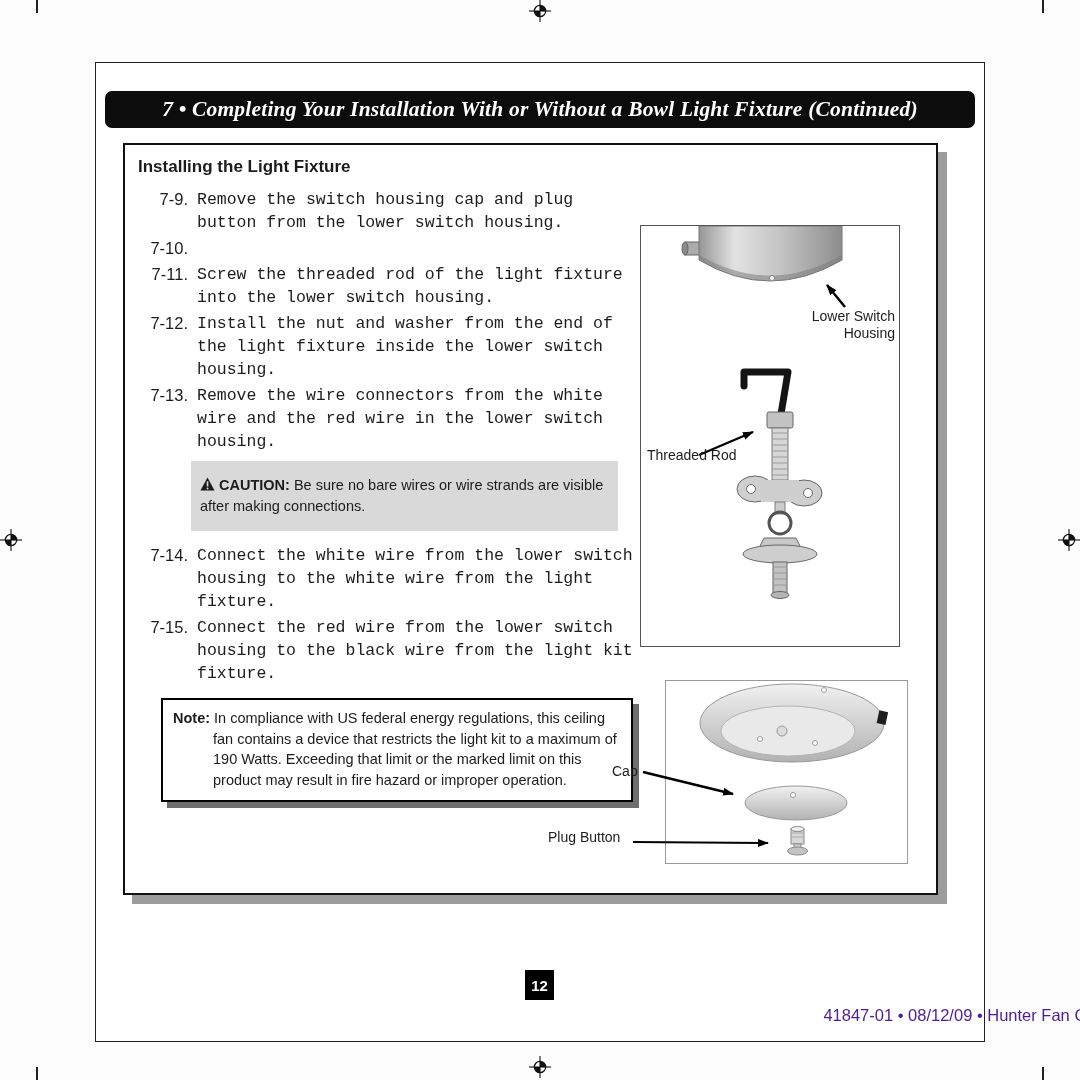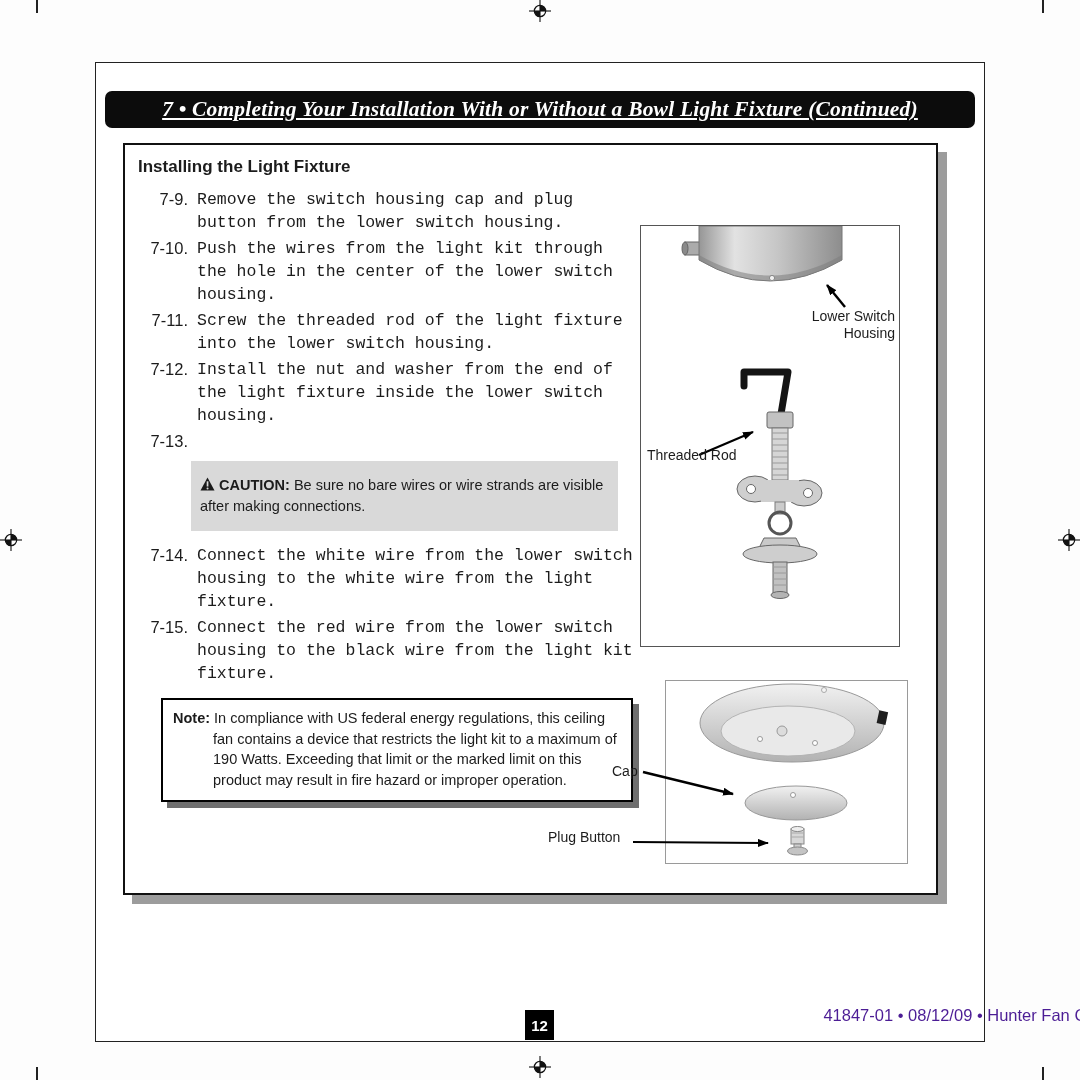--- a/index.html
+++ b/index.html
@@ -30,21 +30,20 @@
   }
   .header-bar {
     position:absolute; left:105px; top:91px;
     width:870px; height:37px;
     background:#0c0c0c; border-radius:7px;
     color:#fff;
     display:flex; align-items:center; justify-content:center;
     font-family:"Liberation Serif", serif;
     font-style:italic; font-weight:bold; font-size:21.5px;
     letter-spacing:0.2px;
-    text-decoration:underline;
   }
   .content-box {
     position:absolute; left:123px; top:143px;
     width:815px; height:752px;
     border:2px solid #111; background:#fff;
     box-shadow:9px 9px 0 #9c9c9c;
     padding:10px 0 0 13px;
   }
   .section-title { font-size:17px; font-weight:bold; margin:2px 0 11px 0; }
   .steps { margin-top:4px; }
@@ -81,21 +80,21 @@
   .lbl-rod { left:6px; top:221px; white-space:nowrap; }
   .lbl-cap { left:487px; top:618px; }
   .lbl-plug { left:423px; top:684px; white-space:nowrap; }
 
   .annotations { position:absolute; left:0; top:0; width:811px; height:748px; pointer-events:none; }
 
   .page-num-box {
     position:absolute; left:525px; top:970px;
     width:29px; height:30px; background:#000;
     color:#fff; font-weight:bold; font-size:15px;
-    display:flex; align-items:center; justify-content:center;margin-top:40px;
+    display:flex; align-items:center; justify-content:center;
   }
   .footer-line {
     position:absolute; left:95px; top:1006px; width:1050px;
     text-align:right; font-size:16.5px; color:#4c1d95;
   }
 </style>
 </head>
 <body>
 
 <svg class="regmark top" viewBox="0 0 24 24">
@@ -141,32 +140,32 @@
 
   <div class="section-title">Installing the Light Fixture</div>
 
   <div class="steps">
     <div class="step">
       <span class="step-num">7-9.</span>
       <span class="step-text">Remove the switch housing cap and plug button from the lower switch housing.</span>
     </div>
     <div class="step">
       <span class="step-num">7-10.</span>
-      <span class="step-text">Push the wires from the light kit through the hole in the center of the lower switch housing.</span>
     </div>
     <div class="step">
       <span class="step-num">7-11.</span>
       <span class="step-text">Screw the threaded rod of the light fixture into the lower switch housing.</span>
     </div>
     <div class="step">
       <span class="step-num">7-12.</span>
       <span class="step-text">Install the nut and washer from the end of the light fixture inside the lower switch housing.</span>
     </div>
     <div class="step">
       <span class="step-num">7-13.</span>
+      <span class="step-text">Remove the wire connectors from the white wire and the red wire in the lower switch housing.</span>
     </div>
   </div>
 
   <div class="caution-box">
     <svg class="warn" width="15" height="14" viewBox="0 0 15 14">
       <path d="M7.5 0.5 L14.5 13.5 H0.5 Z" fill="#1a1a1a"></path>
       <rect x="6.7" y="4.3" width="1.7" height="5.2" fill="#d9d9d9"></rect>
       <circle cx="7.55" cy="11.4" r="1" fill="#d9d9d9"></circle>
     </svg><b>CAUTION:</b>
     <span>Be sure no bare wires or wire strands are visible after making connections.</span>

